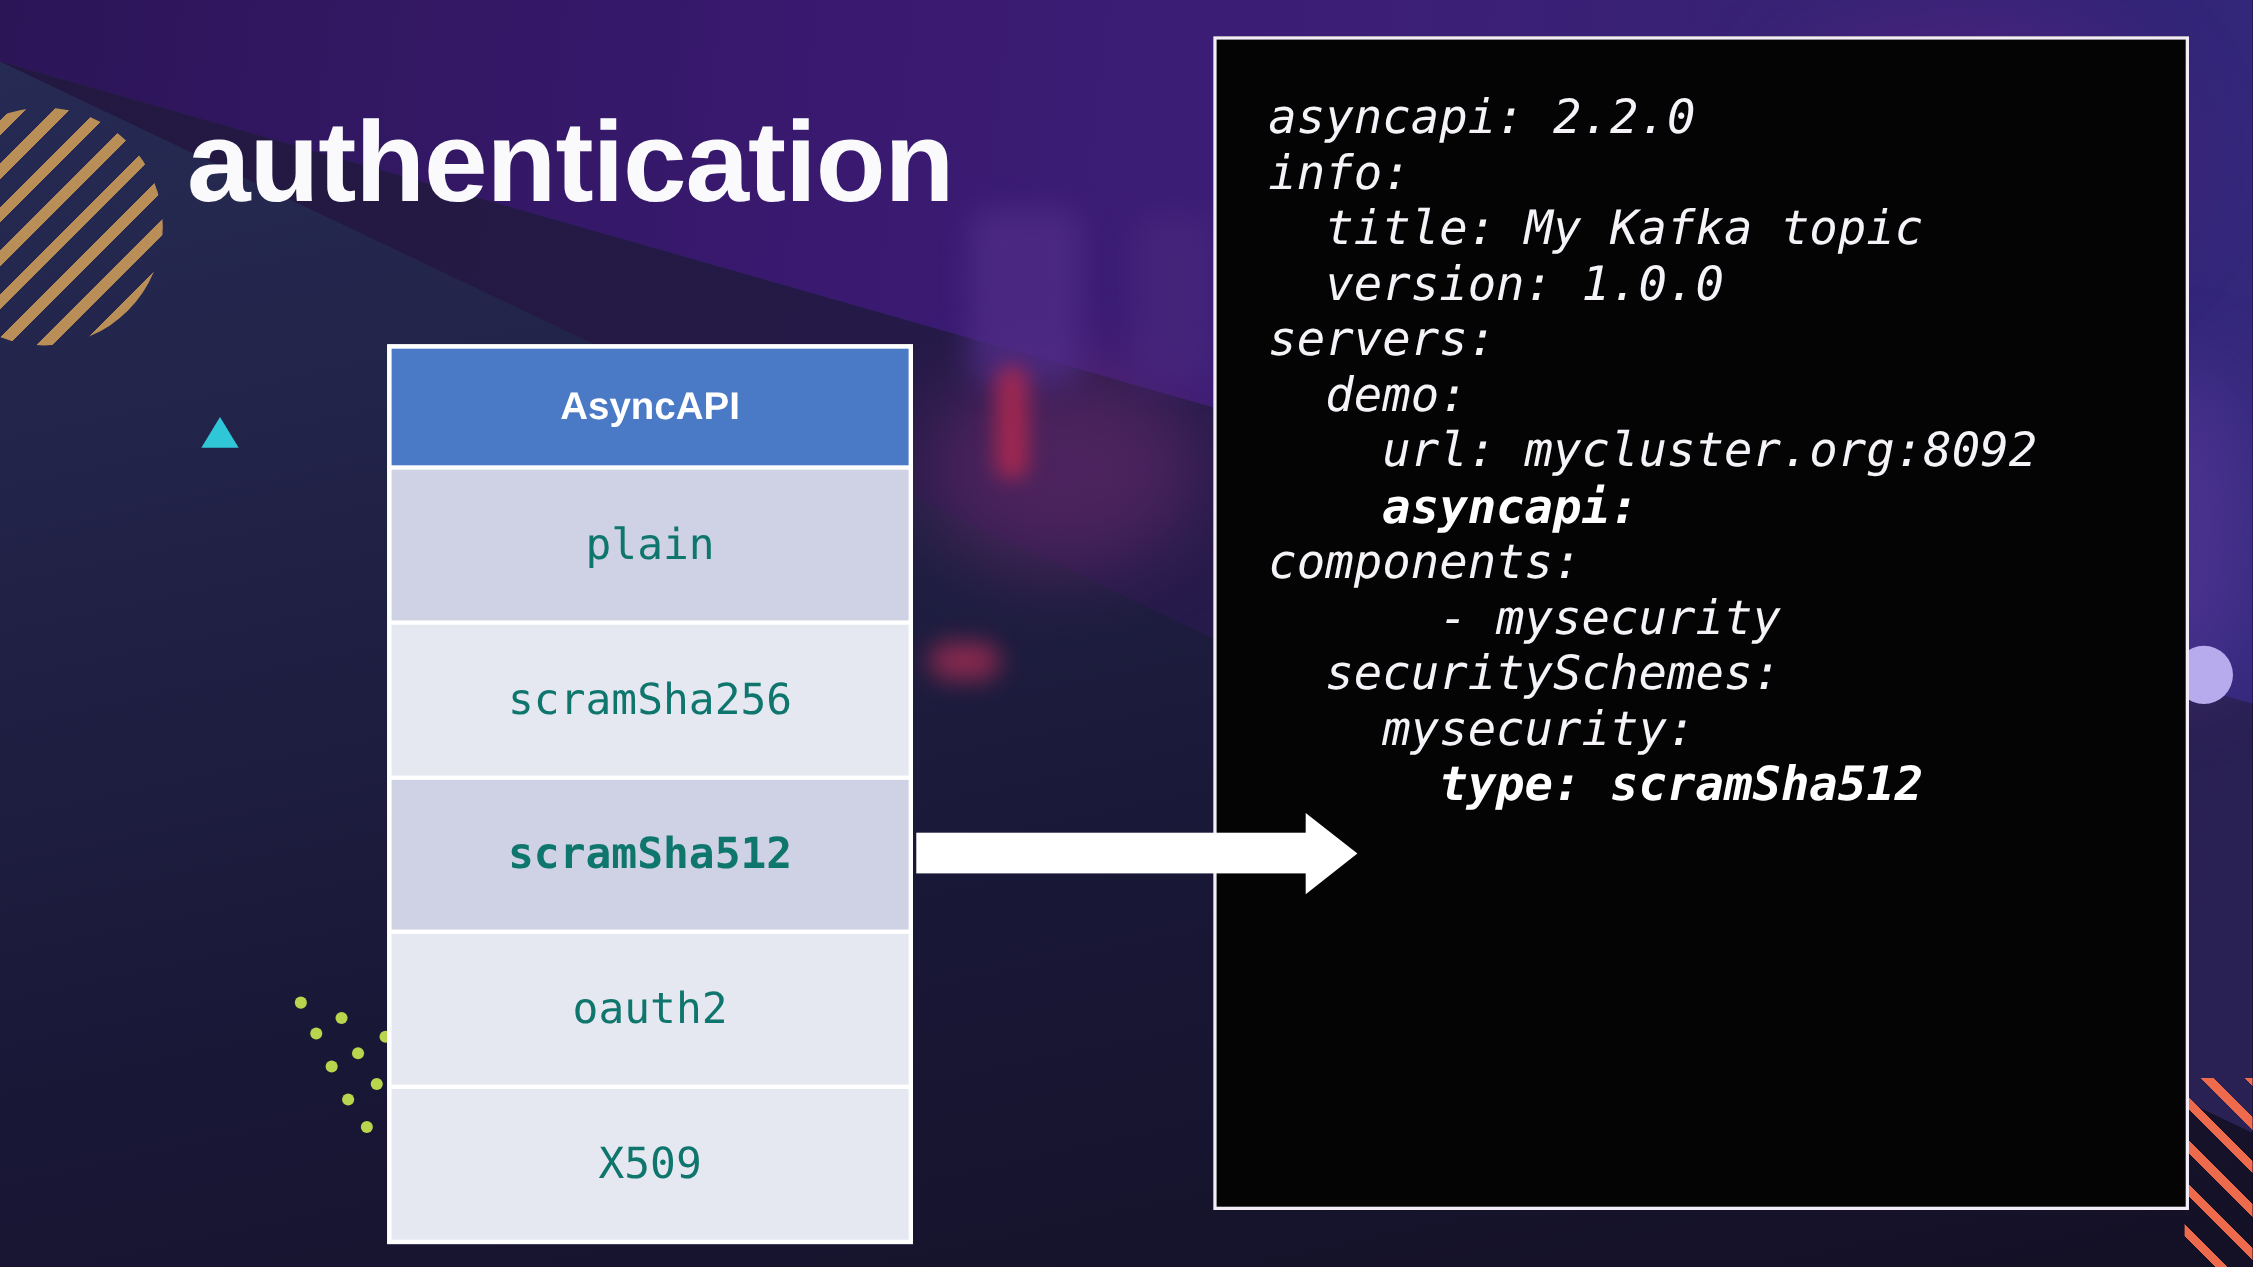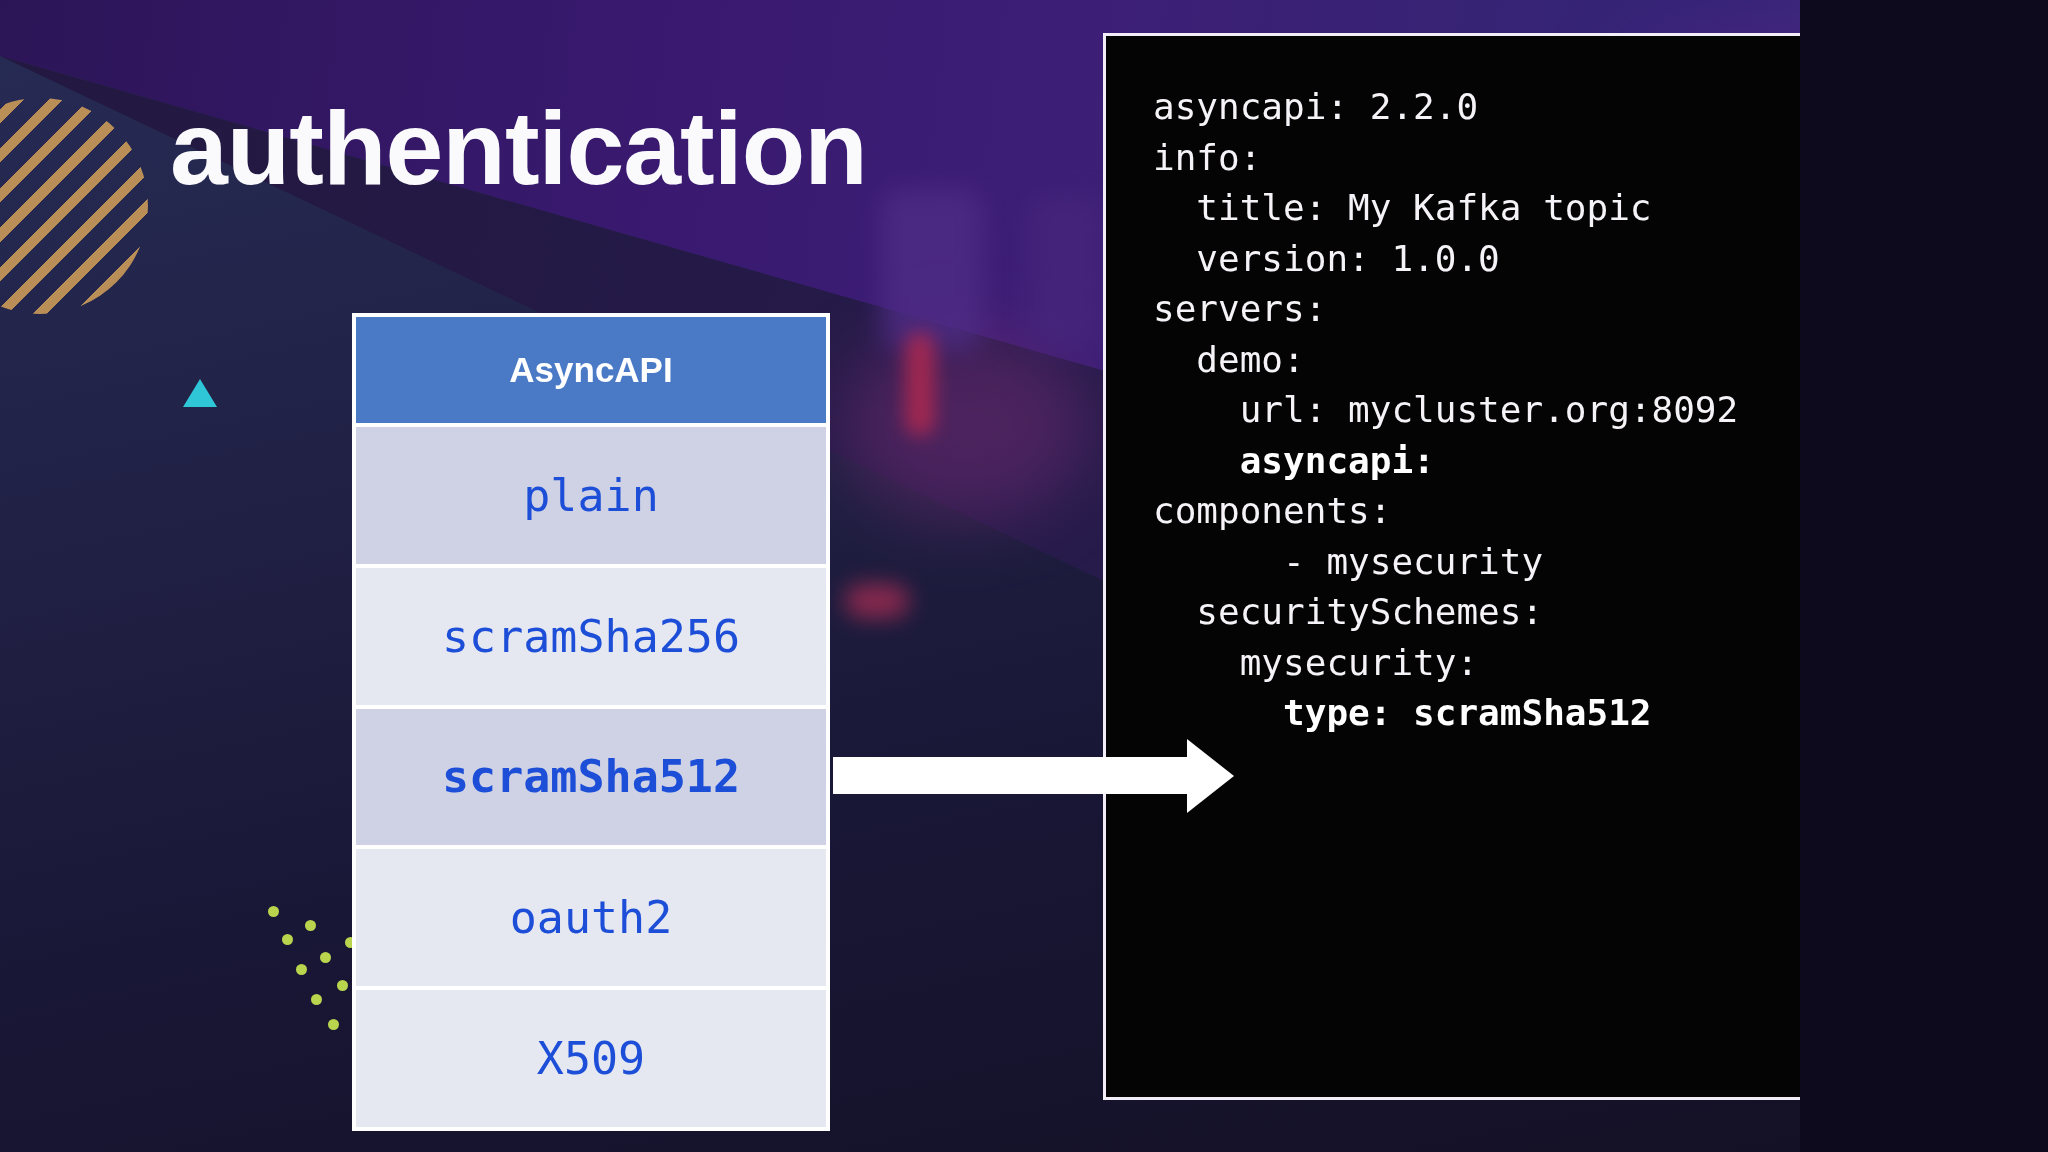--- a/index.html
+++ b/index.html
@@ -1,17 +1,17 @@
 <!DOCTYPE html>
 <html><head>
 <meta charset="utf-8">
 <style>
   html,body{margin:0;padding:0;background:#0c0a1c;}
   .stage{
-    position:relative;width:1800px;height:1152px;overflow:hidden;
+    position:relative;width:2048px;height:1152px;overflow:hidden;
     font-family:"Liberation Sans",sans-serif;
     background:linear-gradient(168deg,#272c55 0%,#202044 38%,#181634 68%,#141126 100%);
   }
   .layer{position:absolute;inset:0;}
   
   .purple-diagonal{
     clip-path:polygon(0 0,2048px 0,2048px 640px,0 56px);
     background:linear-gradient(97deg,#2c1557 0%,#38196e 32%,#3d1e77 55%,#372374 76%,#322578 90%,#362b80 100%);
   }
   
@@ -55,34 +55,34 @@
     display:flex;flex-direction:column;gap:4px;
   }
   .table-header{
     background:#4a7ac6;color:#ffffff;height:106px;flex:0 0 auto;
     display:flex;flex-direction:column;align-items:center;justify-content:center;
     font-weight:700;font-size:35px;line-height:1.32;text-align:center;
   }
   .row{
     flex:1 1 auto;display:flex;align-items:center;justify-content:center;
     font-family:"DejaVu Sans Mono","Liberation Mono",monospace;
-    font-size:45px;color:#1d4ed8;
+    font-size:39px;color:#0f766e;
   }
   .row.variant-dark{background:#ced2e4;}
   .row.variant-light{background:#e5e7f1;}
   .row.bold{font-weight:700;}
   
   .code-panel{
     position:absolute;left:1103px;top:33px;width:887px;height:1067px;z-index:2;
     background:#040404;border:3px solid #f2edf6;box-sizing:border-box;
     padding:46px 0 0 47px;overflow:hidden;
   }
   .code-line{
     font-family:"DejaVu Sans Mono","Liberation Mono",monospace;
-    font-size:36px;line-height:50.5px;color:#f5f3f7;white-space:pre;
+    font-size:43px;line-height:50.5px;color:#f5f3f7;white-space:pre;font-style:italic;
   }
   .code-line.bold{font-weight:700;color:#ffffff;}
   
   .arrow-shaft{position:absolute;left:833px;top:757px;width:356px;height:37px;background:#ffffff;z-index:3;}
   .arrow-head{
     position:absolute;left:1187px;top:739px;width:0;height:0;z-index:3;
     border-top:37px solid transparent;border-bottom:37px solid transparent;
     border-left:47px solid #ffffff;
   }
 </style>

